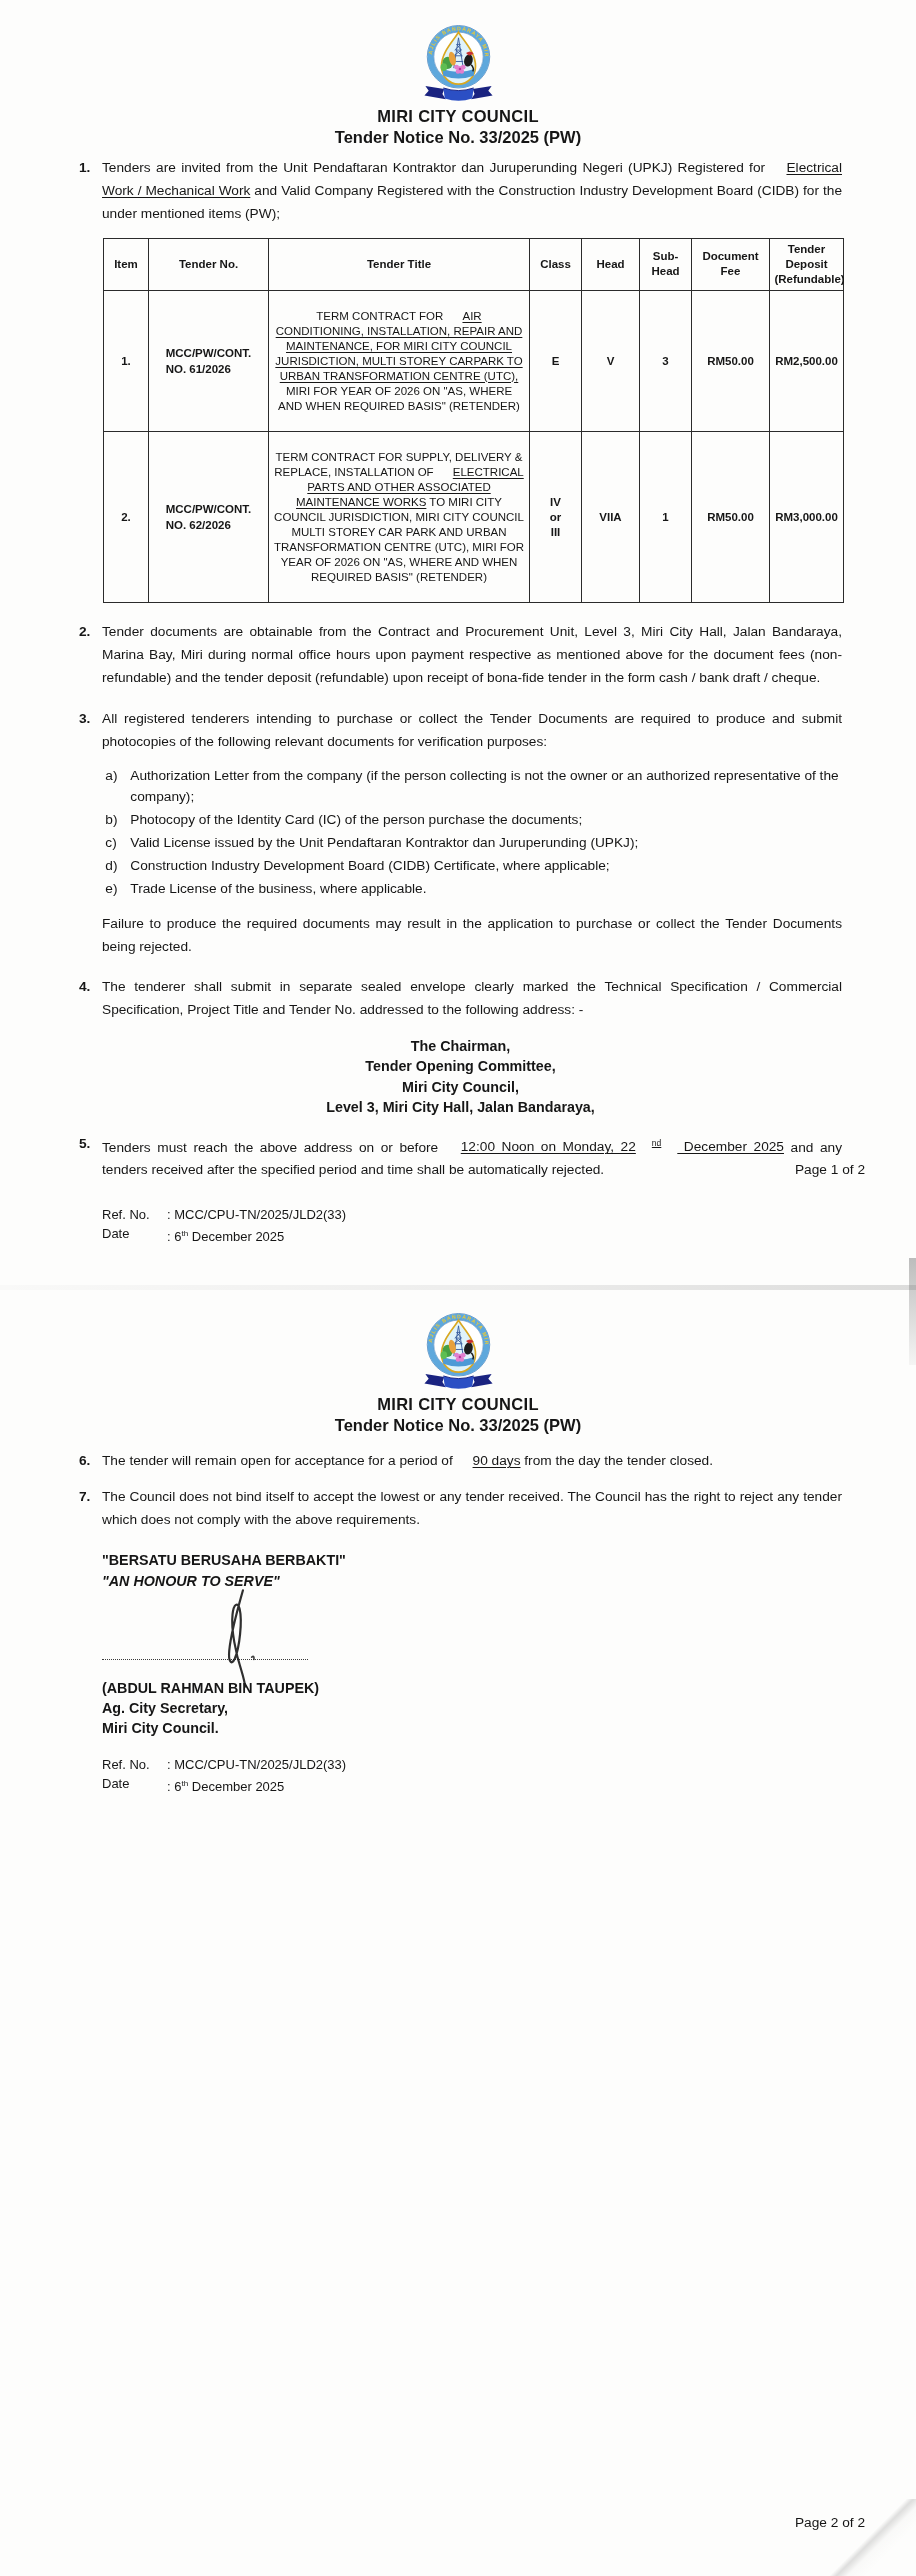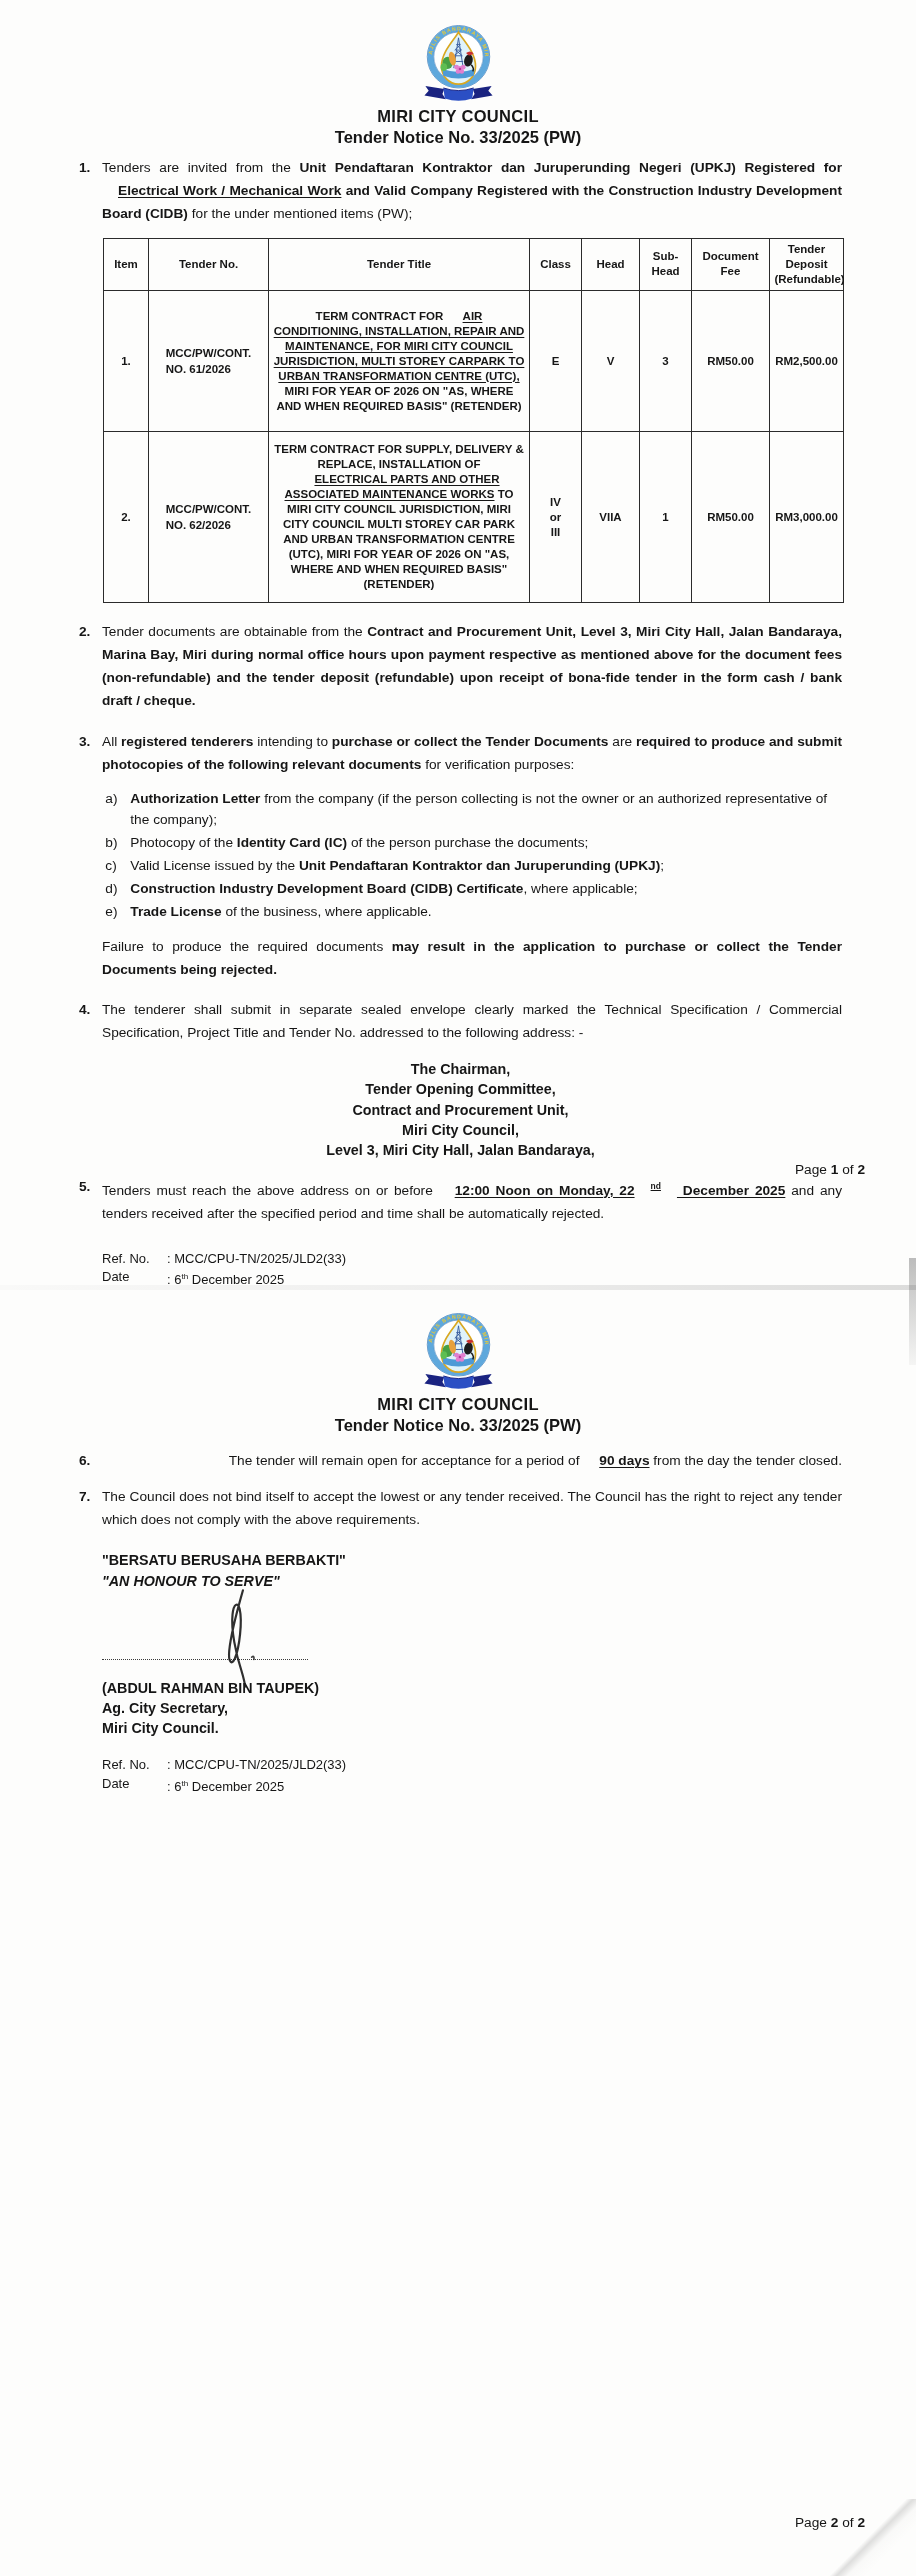--- a/index.html
+++ b/index.html
@@ -17,23 +17,23 @@
   #page2{top:1288px;height:1288px;}
   .content{padding:0 74px 0 79px;}
 
   .logo{display:block;margin:16.5px auto 0 auto;width:97px;height:88px;}
   h1.council{margin:2.2px 0 0 0;text-align:center;font-size:16.5px;font-weight:bold;letter-spacing:0.3px;}
   h2.notice{margin:2.2px 0 0 0;text-align:center;font-size:16.5px;font-weight:bold;}
 
   .li{display:flex;font-size:13.7px;line-height:23px;}
   .li .n{flex:none;width:23px;font-weight:bold;}
   .li .t{flex:1;text-align:justify;}
-  .li .t.nj{text-align:right;}
-
-  .b{font-weight:bold;}
+  .li .t.nj{text-align:left;}
+
+  .b{font-weight:normal;}
   .u{text-decoration:underline;text-decoration-thickness:1.1px;text-underline-offset:2.2px;padding-left:16px;}
   .i{font-style:italic;}
   .sup{vertical-align:super;font-size:0.62em;text-underline-offset:1.1px;}
 
   table.tender{border-collapse:collapse;table-layout:fixed;width:740px;margin:13px 0 0 24px;}
   table.tender th, table.tender td{
     border:1.1px solid #2b2b2b;
     font-weight:bold;font-size:11.5px;line-height:15px;
     text-align:center;vertical-align:middle;padding:3.3px 4.4px;
   }
@@ -227,21 +227,20 @@
       </div>
 
       <div class="li" style="margin-top:16.5px">
         <span class="n">4.</span>
         <span class="t"><span>The tenderer shall submit in separate sealed envelope clearly marked the Technical Specification / Commercial Specification, Project Title and Tender No. addressed to the following address: -</span></span>
       </div>
 
       <div class="addr">
         <div>The Chairman,</div>
         <div>Tender Opening Committee,</div>
-        <div>Contract and Procurement Unit,</div>
         <div>Miri City Council,</div>
         <div>Level 3, Miri City Hall, Jalan Bandaraya,</div>
       </div>
 
       <div class="li" style="margin-top:14.3px">
         <span class="n">5.</span>
         <span class="t"><span>Tenders must reach the above address on or before </span><span class="b u">12:00 Noon on Monday, 22</span><span class="b u sup">nd</span><span class="b u"> December 2025</span><span> and any tenders received after the specified period and time shall be automatically rejected.</span></span>
       </div>
 
       <div style="margin-top:25px">

